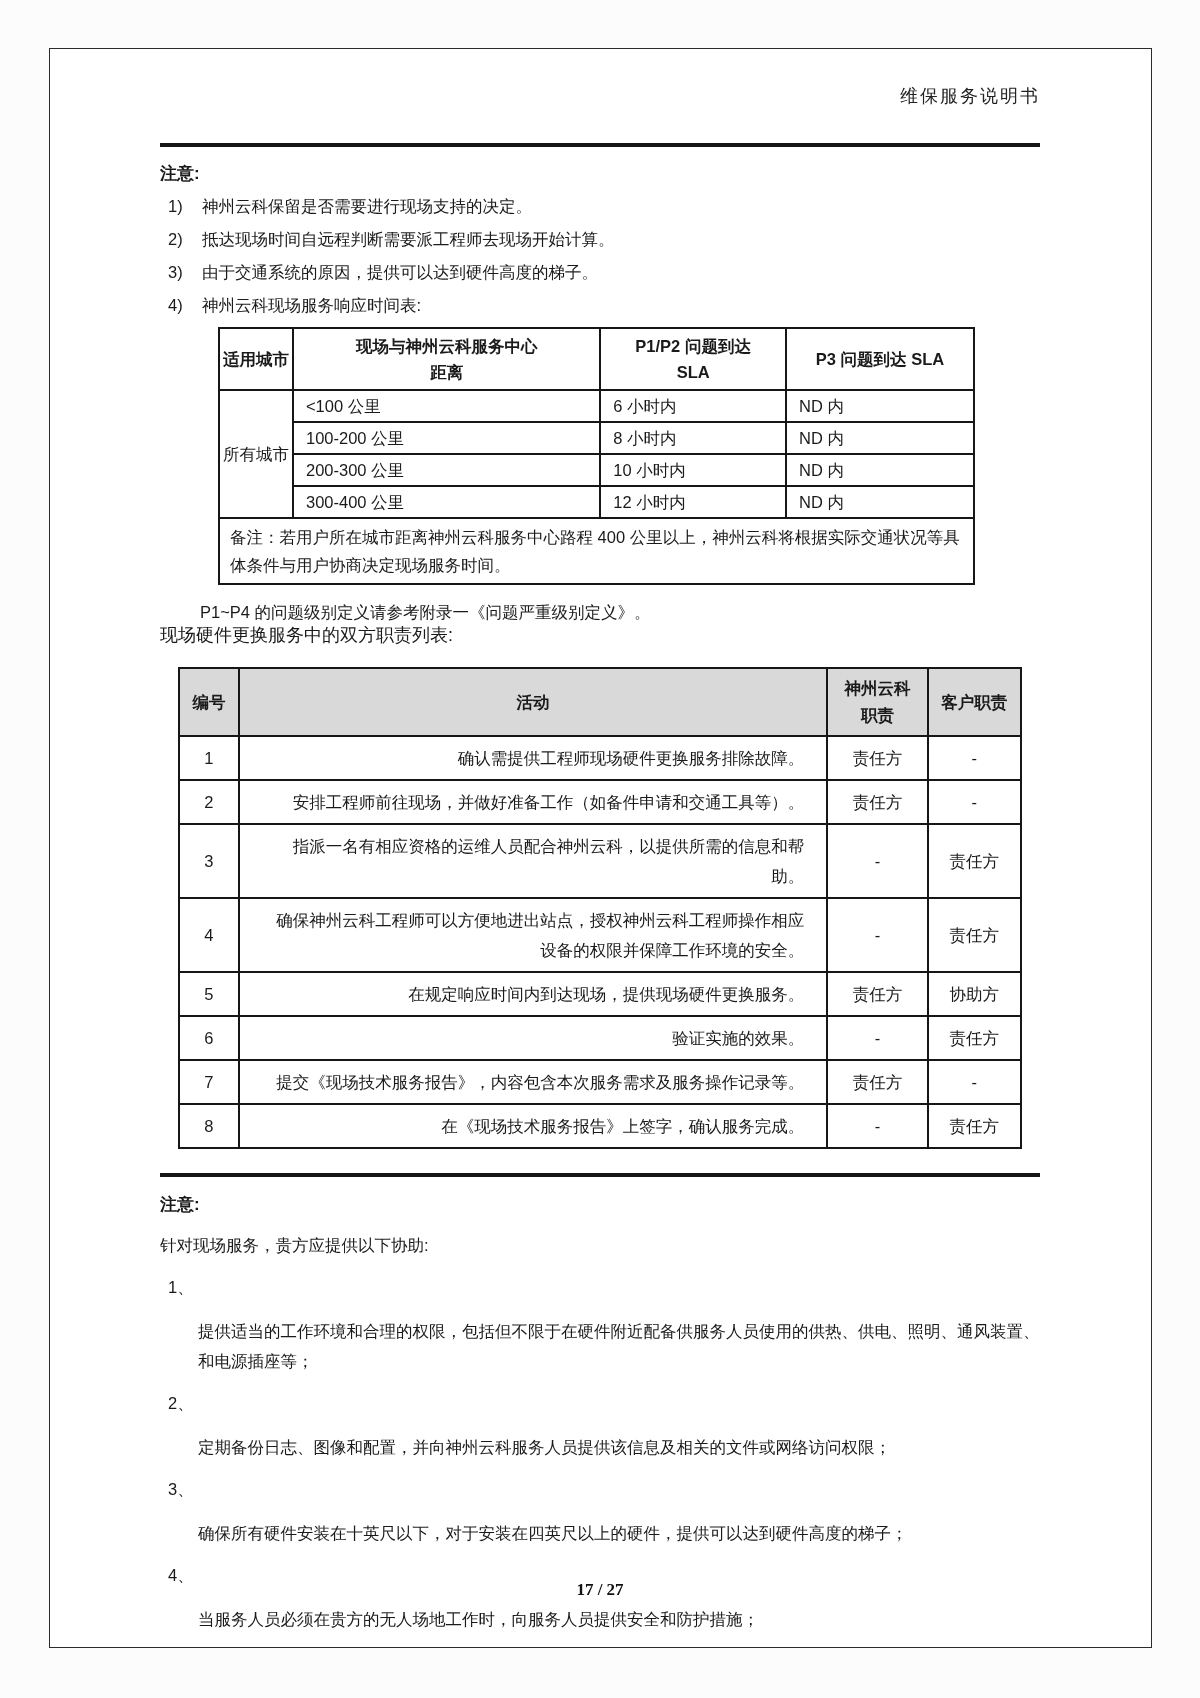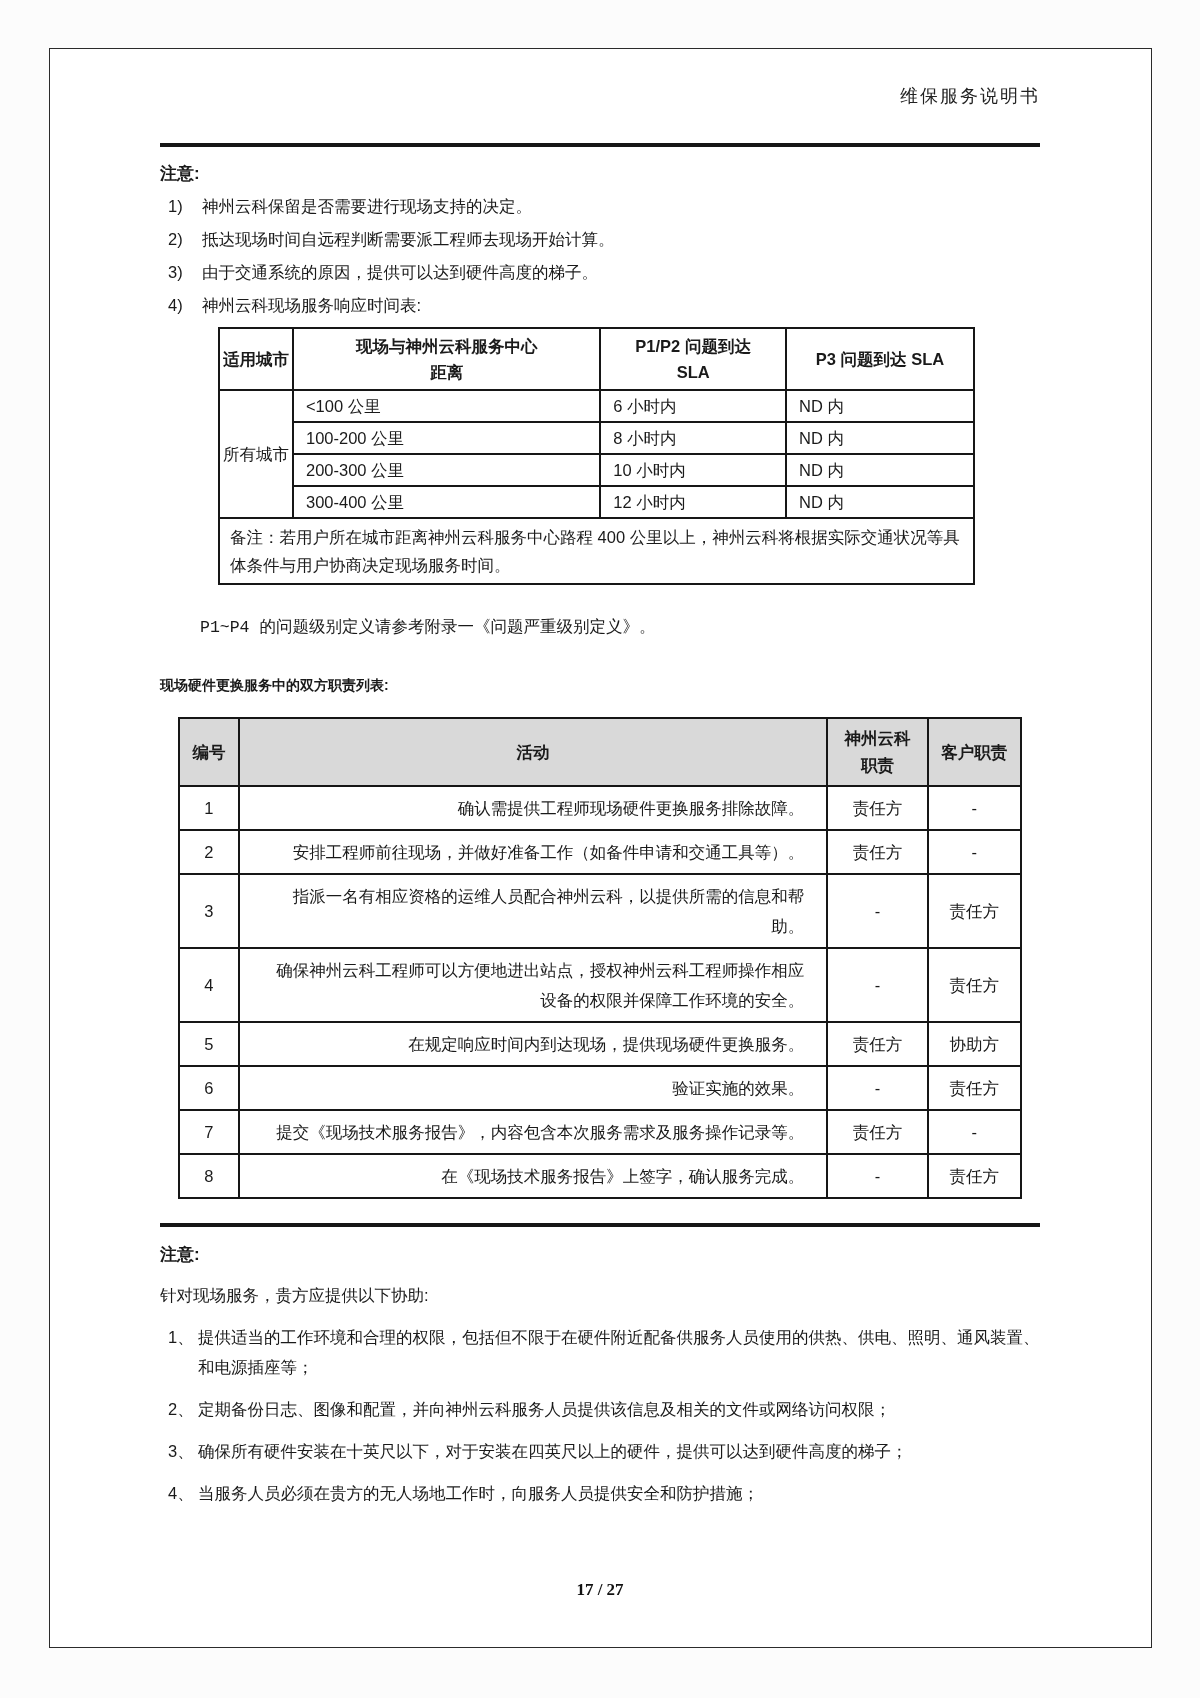--- a/index.html
+++ b/index.html
@@ -19,38 +19,38 @@
 
   
   table { border-collapse:collapse; }
   .sla-table { margin:6px 0 0 58px; width:757px; table-layout:fixed;padding-left:22px; }
   .sla-table th, .sla-table td { border:2px solid #161616; font-size:16.5px; }
   .sla-table th { font-weight:bold; text-align:center; white-space:pre-line; line-height:26px; padding:4px 2px; }
   .sla-table td { line-height:24px; padding:3px 12px; text-align:left; }
   .sla-table td.city { text-align:center; padding:3px 2px; }
   .sla-table td.note-row { line-height:28px; padding:4px 10px; }
   .col-city{width:9.8%;} .col-dist{width:40.7%;} .col-p12{width:24.6%;} .col-p3{width:24.9%;}
-  .p-note { margin:32px 0 0 40px; font-size:16.5px; line-height:22px;font-family:Liberation Mono, monospace; }
-
-  .section-title { margin-top:34px; font-size:14px; line-height:24px;font-weight:bold; }
+  .p-note { margin:16px 0 0 40px; font-size:16.5px; line-height:22px; }
+
+  .section-title { font-size:18px; line-height:24px; }
 
   
   .duty-table { margin:20px 0 0 18px; width:844px; table-layout:fixed; }
   .duty-table th, .duty-table td { border:2px solid #161616; font-size:16.5px; vertical-align:middle; }
   .duty-table th { background:#d9d9d9; font-weight:bold; text-align:center; white-space:pre-line; line-height:27px; padding:6px 2px; }
   .duty-table td { line-height:30px; padding:6px 4px; text-align:center; }
   .duty-table td.act { text-align:right; padding:6px 22px; }
   .dcol-num{width:7.1%;} .dcol-act{width:69.9%;} .dcol-yk{width:11.9%;} .dcol-cust{width:11.1%;}
   .rule2 { width:880px; height:4px; background:#161616; margin-top:24px; }
   .notice2-label { margin-top:16px; font-size:17px; font-weight:bold; }
   .notice2-intro { margin-top:18px; font-size:16.5px; line-height:22px; }
   .blist { margin-top:16px; }
   .bitem { display:flex; font-size:16.5px; line-height:30px; margin-bottom:12px; }
   .bitem .num { width:38px; padding-left:8px; flex:0 0 auto; }
-  .bitem .txt { flex:1; }
+  .bitem .txt { flex:1;margin-top:44px; }
 
   .footer { position:absolute; left:0; right:0; top:1580px; text-align:center;
       font-family:"Liberation Serif","DejaVu Serif",serif; font-weight:bold; font-size:17px; color:#111; }
 </style>
 </head>
 <body>
 
 <div class="page-border"></div>
 
 <div class="header-title">维保服务说明书</div>

